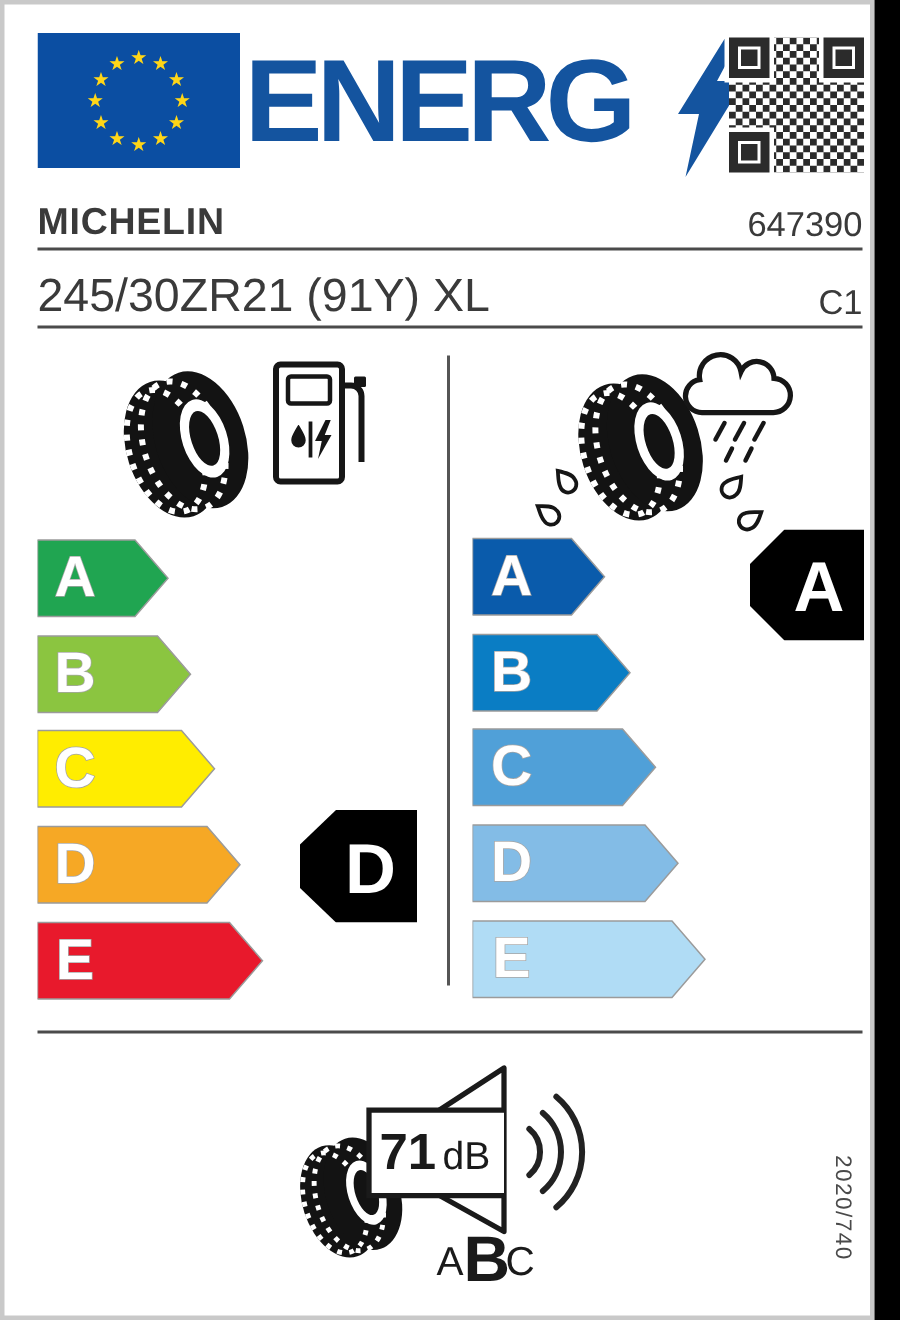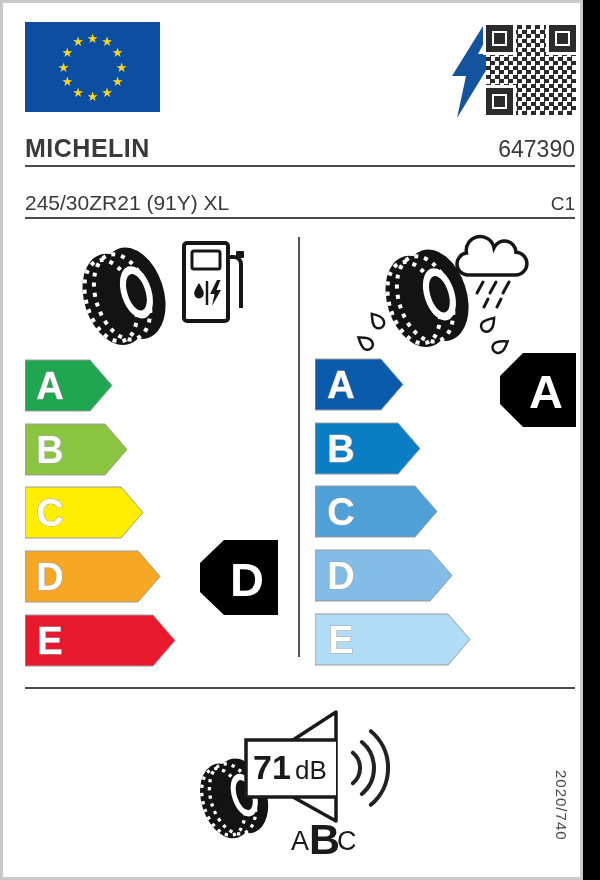--- a/index.html
+++ b/index.html
@@ -21,22 +21,22 @@
   .finder{position:absolute;width:27px;height:27px;background:#fff;border:6px solid #2b2b2b;
           box-sizing:border-box;box-shadow:0 0 0 3px #fff;}
   .finder::after{content:"";position:absolute;inset:2px;background:#2b2b2b;}
   .f-tl{left:0;top:0;} .f-tr{right:0;top:0;} .f-bl{left:0;bottom:0;}
   
   .rowline{left:25px;width:550px;display:flex;justify-content:space-between;align-items:flex-end;color:#3a3a3a;}
   #row-brand{top:129px;height:34px;}
   #brand{font-size:25px;font-weight:bold;letter-spacing:.5px;}
   #typeid{font-size:23px;text-align:right;}
   #row-size{top:172px;height:43px;}
-  #tsize{font-size:21px;}
-  #tclass{font-size:19px;margin-top:32px;}
+  #tsize{font-size:31px;}
+  #tclass{font-size:23px;margin-top:32px;}
   .rule{left:25px;width:550px;height:2px;background:#4b4b4b;}
   #rule1{top:165px;} #rule2{top:217px;} #rule3{top:687px;}
   #divider{left:298px;top:237px;width:2px;height:420px;background:#555;}
   
   .gl{font-family:"Liberation Sans",sans-serif;font-weight:bold;font-size:38px;fill:#fff;
       stroke:#a5a5a5;stroke-width:1;paint-order:stroke;text-anchor:middle;dominant-baseline:central;}
   .il{font-family:"Liberation Sans",sans-serif;font-weight:bold;font-size:47px;fill:#fff;
       text-anchor:middle;dominant-baseline:central;}
   .arrow{stroke:#9b9b9b;stroke-width:1;}
   #reg{left:553px;top:770px;writing-mode:vertical-rl;font-size:15px;color:#4a4a4a;letter-spacing:1px;}
@@ -77,20 +77,21 @@
         <text x="82" y="70.1">★</text>
       <text x="67.5" y="74">★</text>
         <text x="53" y="70.1">★</text>
         <text x="42.4" y="59.5">★</text>
       <text x="38.5" y="45">★</text>
         <text x="42.4" y="30.5">★</text>
         <text x="53" y="19.9">★</text>
     </g>
   </svg>
 
+  <div id="energ" class="abs">ENERG</div>
 
   <svg id="bolt" class="abs" width="44" height="92">
     <path d="M31,0 L0,50 L14,50 L5,92 L44,28 L26,28 L41,0 Z" fill="#14549f"></path>
   </svg>
 
   <div id="qr" class="abs">
     <div class="finder f-tl"></div>
     <div class="finder f-tr"></div>
     <div class="finder f-bl"></div>
   </div>

